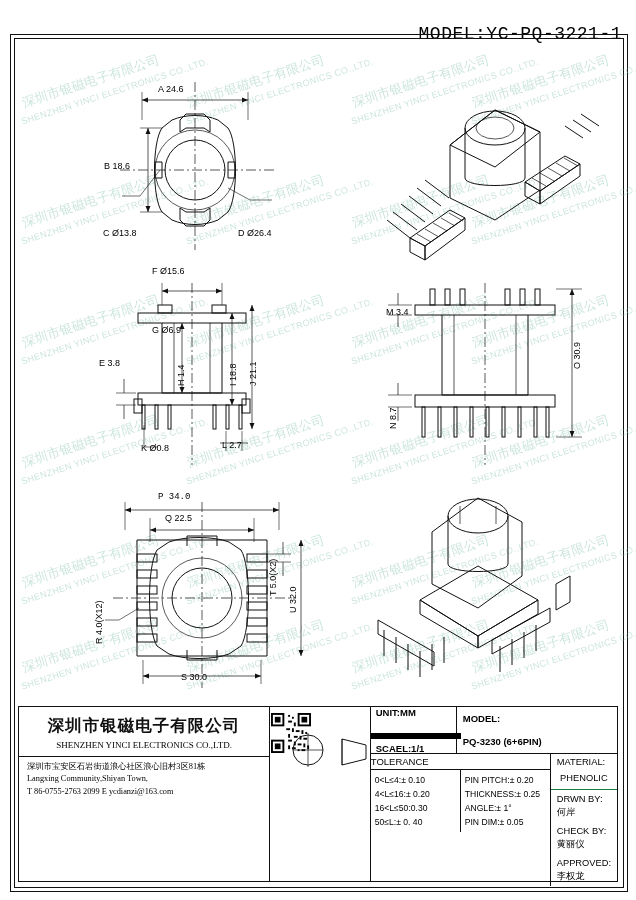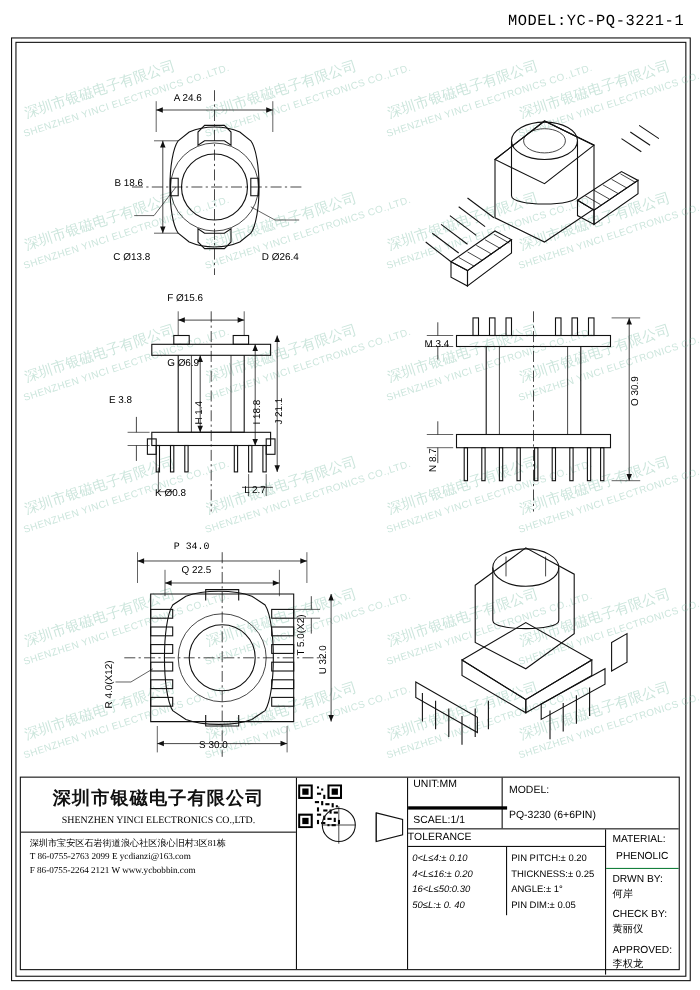--- a/index.html
+++ b/index.html
@@ -1,19 +1,19 @@
 <!DOCTYPE html>
 <html><head>
 <meta charset="utf-8">
 <style>
   html,body{margin:0;padding:0;background:#ffffff;}
   body{width:636px;height:900px;font-family:"Liberation Sans",sans-serif;color:#000;}
   #sheet{position:relative;width:636px;height:900px;overflow:hidden;background:#fff;}
 
-  .model-header{position:absolute;right:14px;top:12px;font-size:14px;letter-spacing:.5px;font-family:"Liberation Mono",monospace;}
+  .model-header{position:absolute;right:14px;top:24px;font-size:18px;letter-spacing:.5px;font-family:"Liberation Mono",monospace;}
 
   .outer-frame{position:absolute;left:10px;top:34px;width:616px;height:856px;border:1.5px solid #111;}
   .inner-frame{position:absolute;left:14px;top:38px;width:608px;height:848px;border:1px solid #111;}
 
   
   .wm{position:absolute;color:#7fbfa8;opacity:.40;font-size:12px;white-space:nowrap;transform-origin:left top;pointer-events:none;font-family:"Liberation Sans",sans-serif;}
   .wm.l1{font-size:13px;}
   .wm.l2{font-size:9px;letter-spacing:.4px;}
 
   .dim{font-size:9px;font-family:"Liberation Sans",sans-serif;}
@@ -29,29 +29,29 @@
   .title-block{position:absolute;left:18px;top:706px;width:600px;height:176px;border:1.2px solid #111;box-sizing:border-box;display:flex;}
   .tb-left{width:300px;border-right:1.2px solid #111;box-sizing:border-box;position:relative;}
   .tb-company{font-size:16.5px;font-weight:bold;color:#111;text-align:center;padding-top:8px;letter-spacing:1px;}
   .tb-company-en{font-size:9px;text-align:center;padding-top:3px;font-family:"Liberation Serif",serif;}
   .tb-sep{border-top:1px solid #111;margin-top:6px;}
   .tb-addr{font-size:8.3px;line-height:12.4px;padding:4px 6px 0 8px;font-family:"Liberation Serif",serif;}
   .tb-mid{width:120px;border-right:1.2px solid #111;box-sizing:border-box;position:relative;}
   .qr{position:absolute;left:6px;top:6px;width:40px;height:40px;}
   .tb-right{flex:1;display:flex;flex-direction:column;}
 
-  .r1{display:flex;border-bottom:1px solid #111;height:46px;}
+  .r1{display:flex;border-bottom:1px solid #111;height:46px;font-weight:bold;}
   .cellA{width:86px;border-right:1px solid #111;box-sizing:border-box;font-size:9.5px;display:flex;flex-direction:column;justify-content:space-around;padding-left:5px;}
   .cellB{flex:1;box-sizing:border-box;font-size:9.5px;display:flex;flex-direction:column;justify-content:space-around;padding-left:6px;}
   .r2{display:flex;flex:1;}
   .tolbox{width:180px;border-right:1px solid #111;box-sizing:border-box;}
   .tolhead{text-align:left;font-size:9.5px;border-bottom:1px solid #111;padding:2px 0;}
   .tolgrid{display:flex;font-size:8.6px;}
   .tolcol{flex:1;padding:3px 4px;line-height:14px;}
-  .tolcol.first{border-right:1px solid #111;font-style:italic;}
+  .tolcol.first{border-right:1px solid #111;}
   .matbox{flex:1;display:flex;flex-direction:column;font-size:9.3px;}
   .matrow{padding:3px 6px;}
   .matrow.b{border-bottom:1px solid #15803d;}
   .dline{line-height:13px;}
 
   .sym1,.sym2{position:absolute;}
 </style>
 </head>
 <body>
 
@@ -416,22 +416,22 @@
   </svg>
 
   <div class="title-block">
 
     <div class="tb-left">
       <div class="tb-company">深圳市银磁电子有限公司</div>
       <div class="tb-company-en">SHENZHEN YINCI ELECTRONICS CO.,LTD.</div>
       <div class="tb-sep"></div>
       <div class="tb-addr">
         <div>深圳市宝安区石岩街道浪心社区浪心旧村3区81栋</div>
+        <div>Langxing Community,Shiyan Town,</div>
         <div>T 86-0755-2763 2099   E ycdianzi@163.com</div>
-        <div>F 86-0755-2264 2121   W www.ycbobbin.com</div>
       </div>
 
       <svg class="qr" style="left:252px;top:6px;" viewBox="0 0 21 21">
         <rect width="21" height="21" fill="#fff"></rect>
         <g fill="#000">
           <rect x="0" y="0" width="7" height="7"></rect>
             <rect x="1" y="1" width="5" height="5" fill="#fff"></rect>
             <rect x="2" y="2" width="3" height="3"></rect>
           <rect x="14" y="0" width="7" height="7"></rect>
             <rect x="15" y="1" width="5" height="5" fill="#fff"></rect>
@@ -474,21 +474,21 @@
       <svg class="sym2" style="left:66px;top:22px;" width="44" height="42">
         <path class="ln" d="M6,10 L30,16 L30,30 L6,36 Z"></path>
         <path class="thin" d="M6,10 L6,36"></path>
       </svg>
     </div>
 
     <div class="tb-right">
       <div class="r1">
         <div class="cellA">
           <div>UNIT:MM</div>
-          <div style="border-top:3px solid #000000;margin:15px -5px;padding-left:5px;padding-top:4px;">SCAEL:1/1</div>
+          <div style="border-top:6px solid #000000;margin:15px -5px;padding-left:5px;padding-top:4px;">SCAEL:1/1</div>
         </div>
         <div class="cellB">
           <div>MODEL:</div>
           <div>PQ-3230 (6+6PIN)</div>
         </div>
       </div>
       <div class="r2">
         <div class="tolbox">
           <div class="tolhead">TOLERANCE</div>
           <div class="tolgrid">

